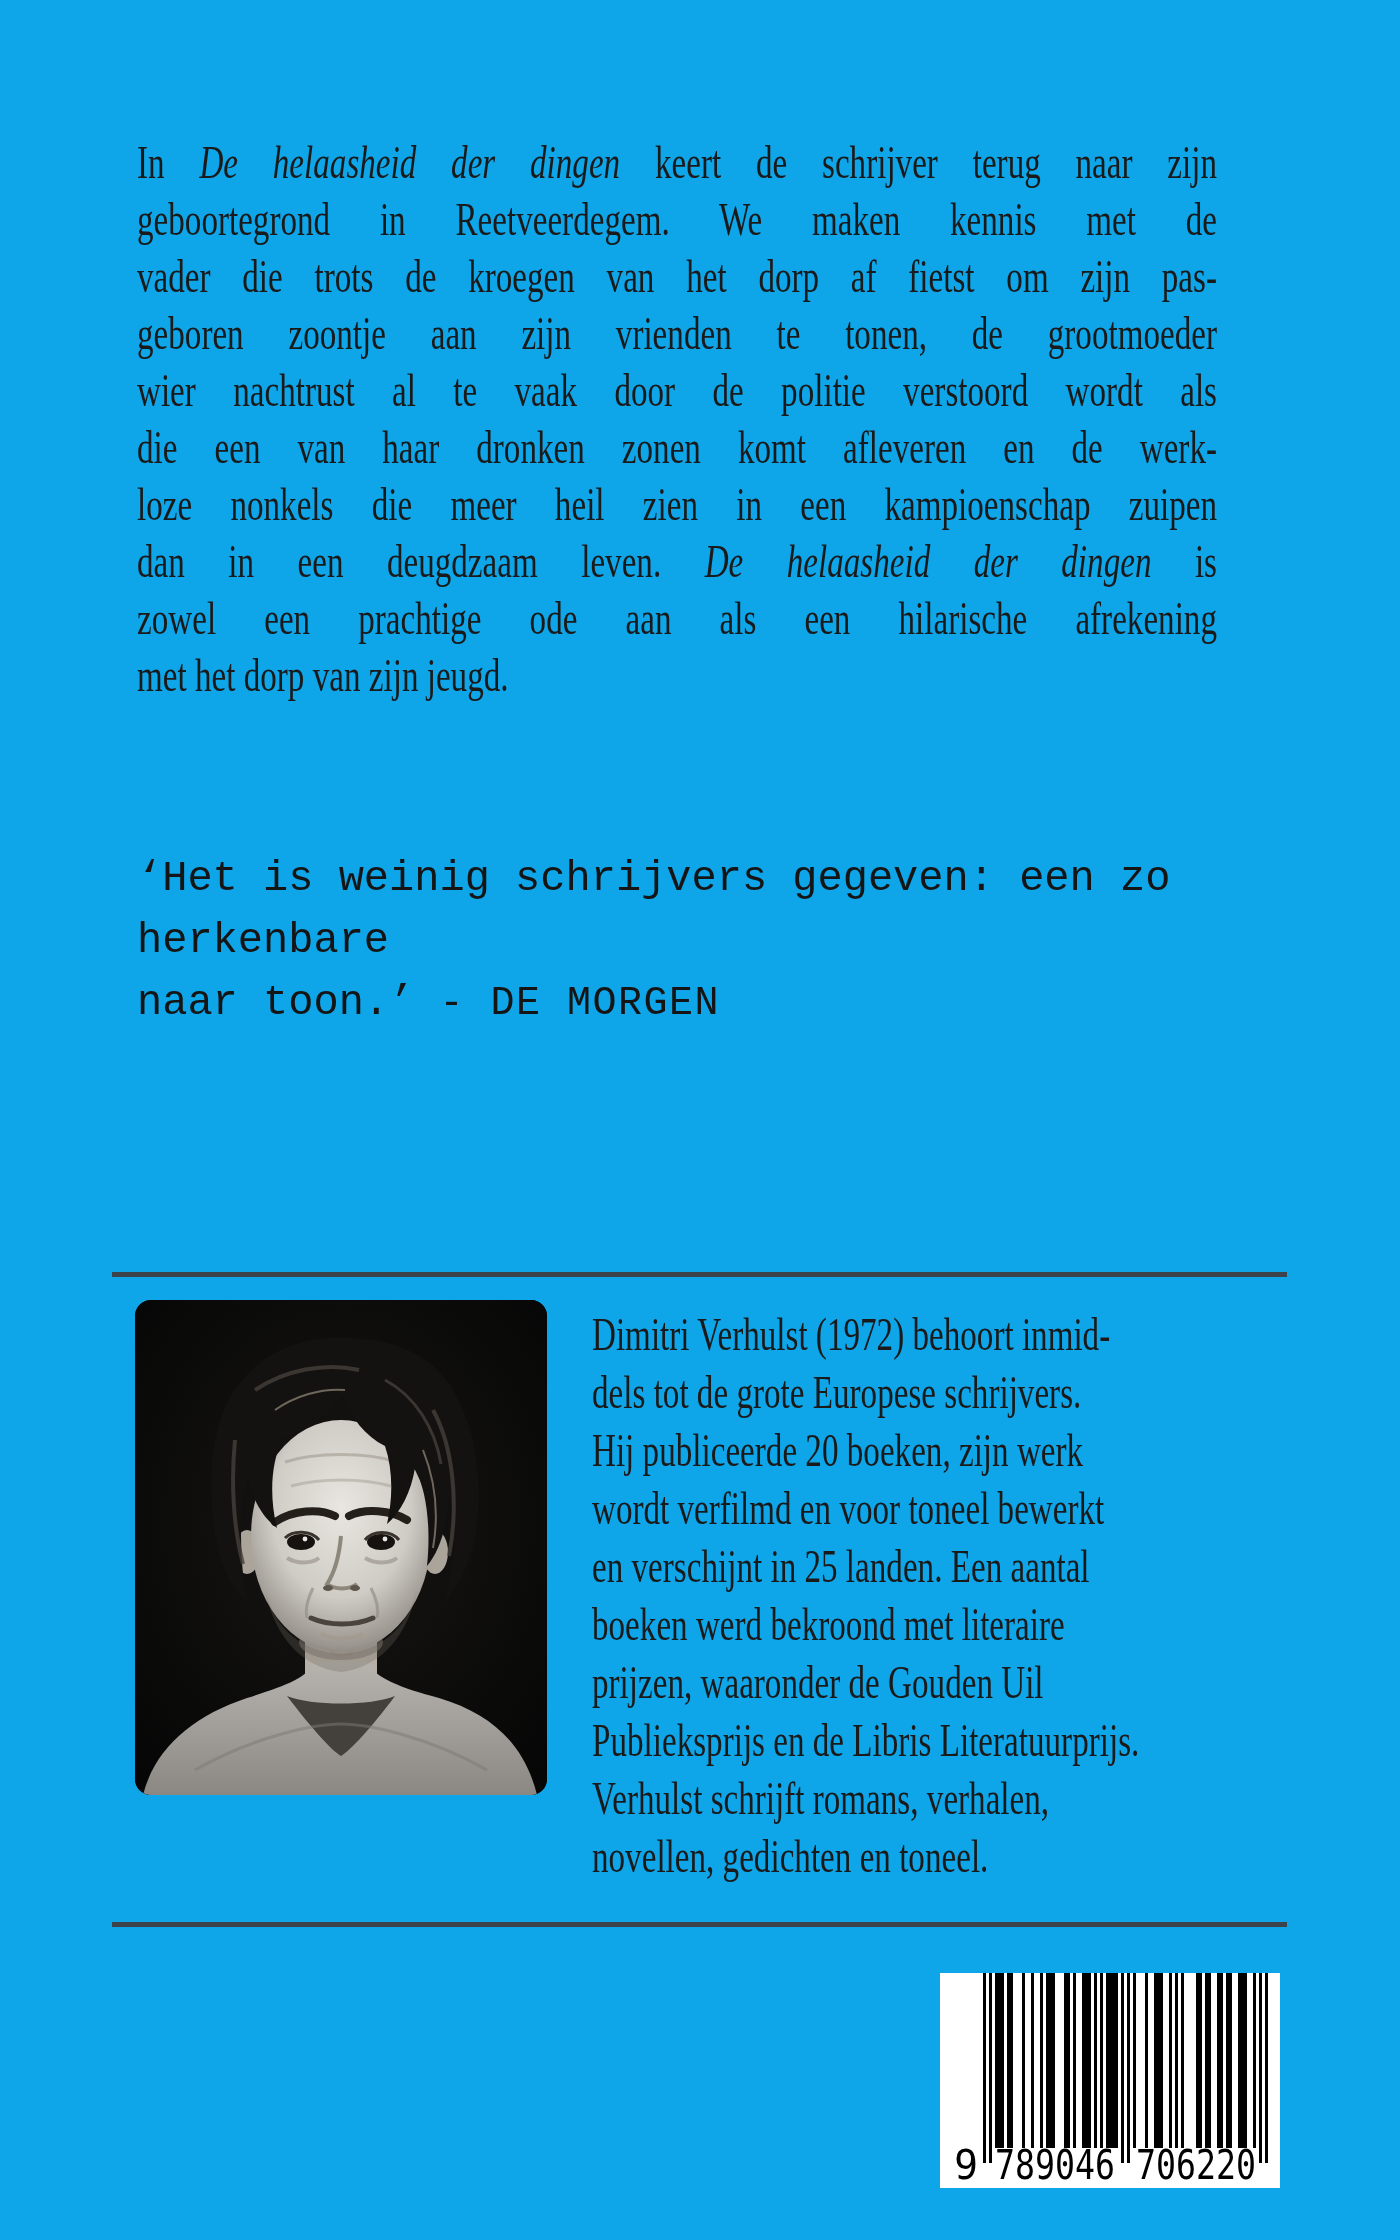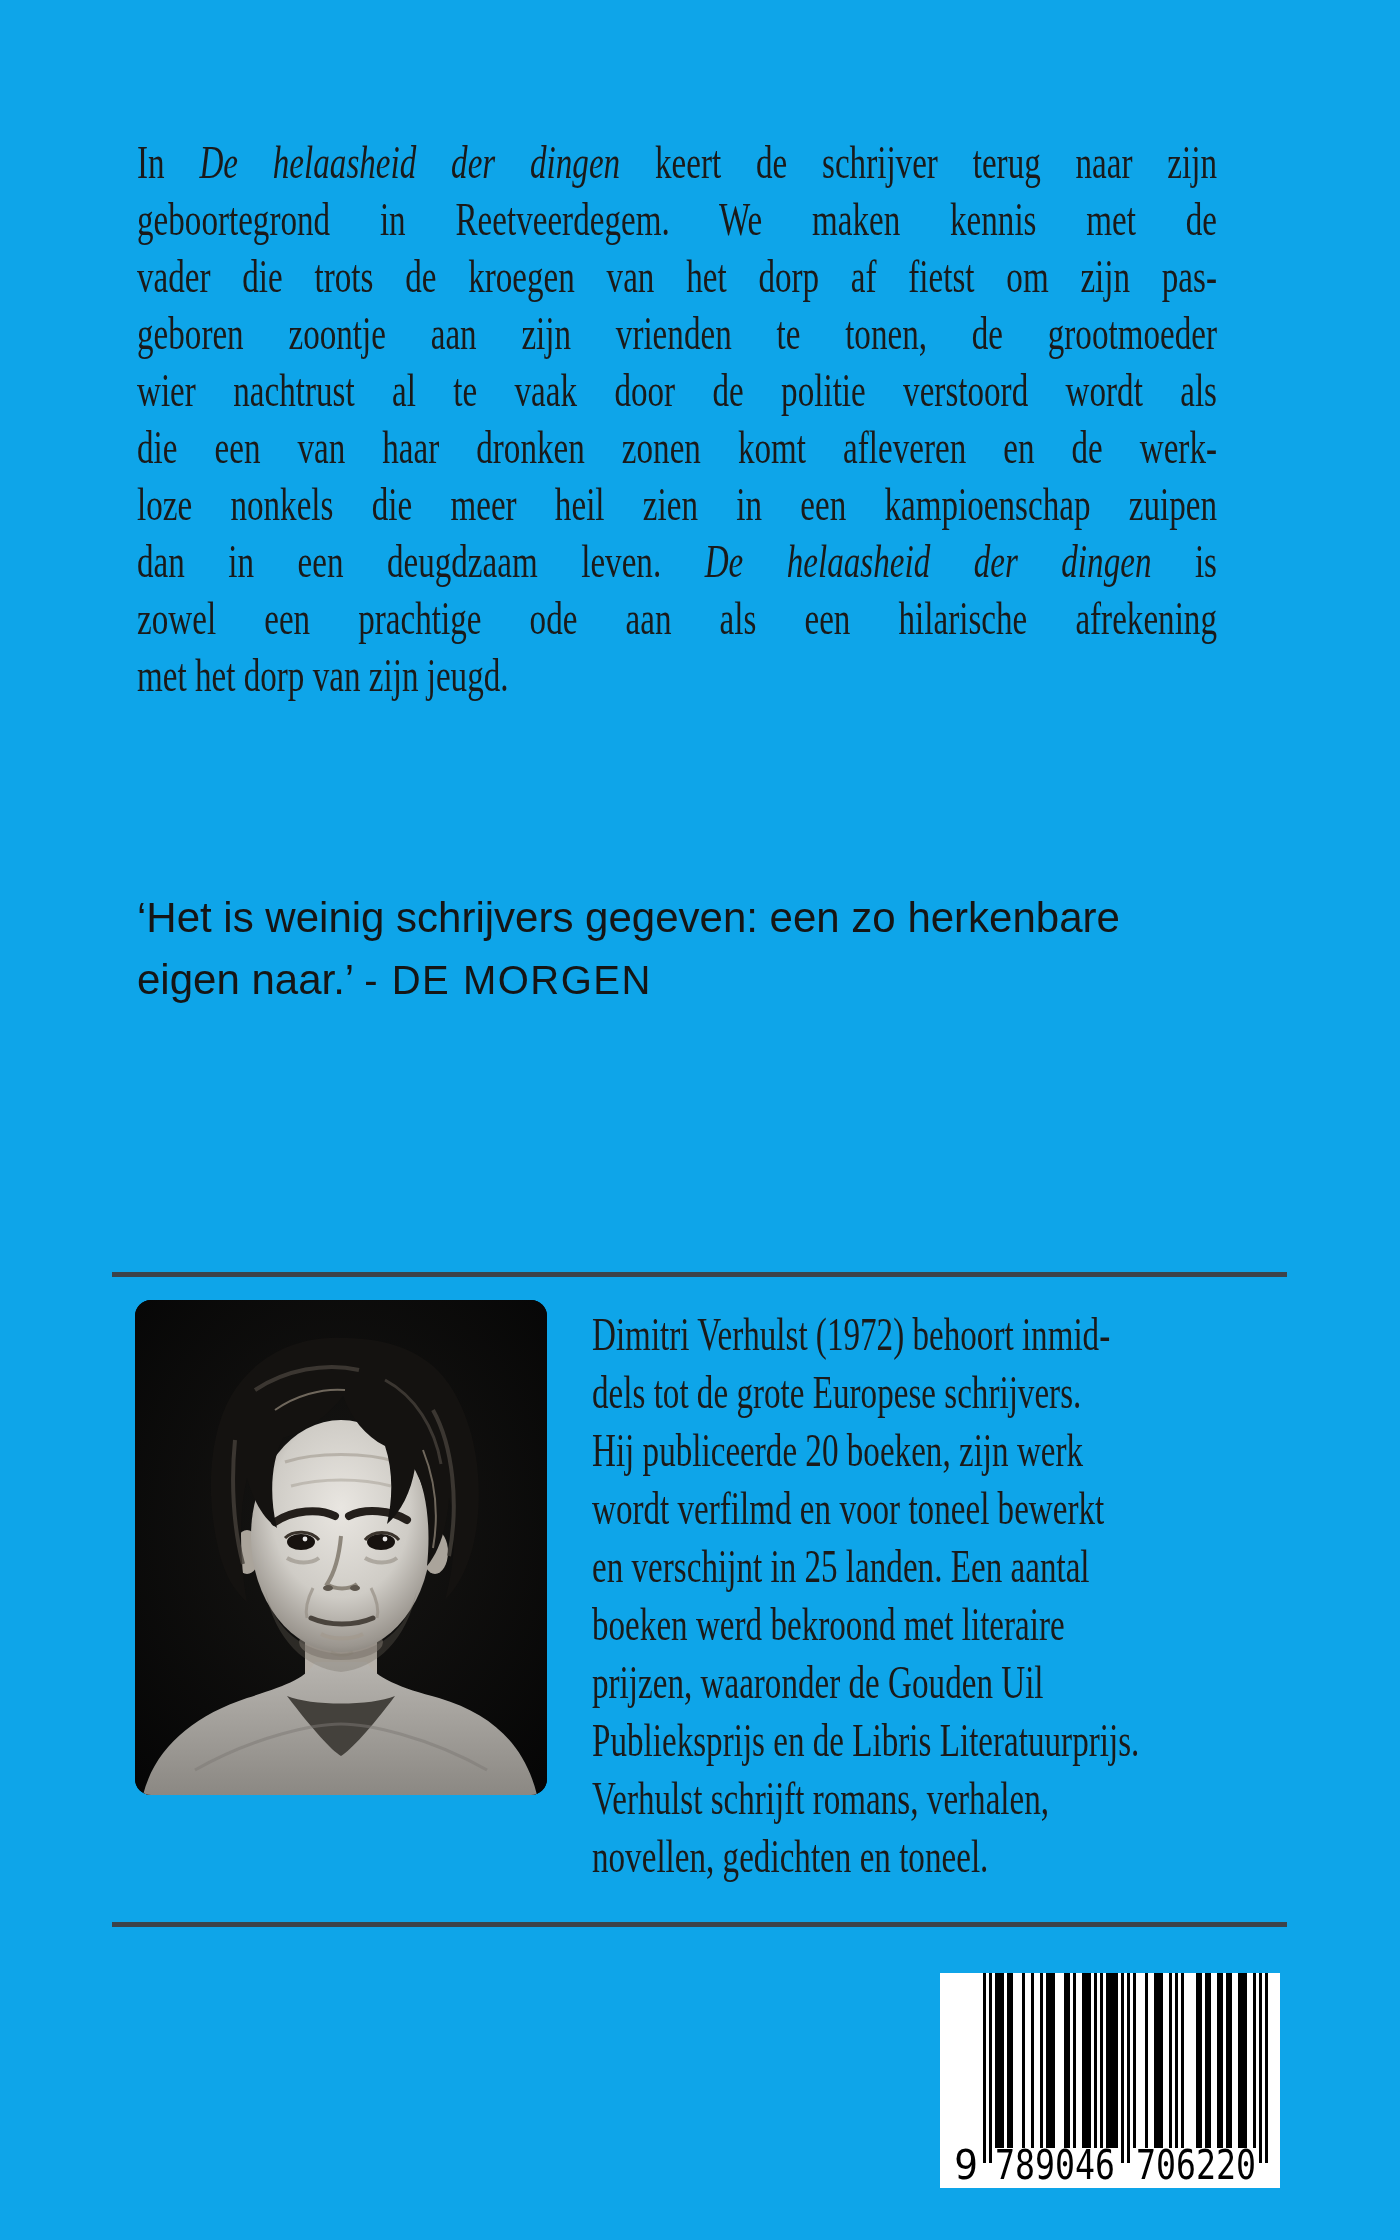--- a/index.html
+++ b/index.html
@@ -11,22 +11,22 @@
   .blurb{position:absolute;left:137px;top:134px;width:1500px;
          font-size:46px;line-height:57px;
          transform:scaleX(0.72);transform-origin:0 0;}
   .bline{height:57px;overflow:hidden;text-align:justify;}
   .bline::after{content:"";display:inline-block;width:100%;height:0;}
   .bline.last{text-align:left;}
   .bline.last::after{content:none;}
   .it{font-style:italic;}
 
   
-  .quote{position:absolute;left:137px;top:887px;width:1160px;
-         font-family:Liberation Sans, sans-serif;
+  .quote{position:absolute;left:137px;top:848px;width:1160px;
+         font-family:Liberation Mono, monospace;
          font-size:42px;line-height:62px;color:#151515;}
   .quote .attr{font-size:40px;letter-spacing:1.5px;margin-top:29px;}
 
   
   .rule{position:absolute;left:112px;width:1175px;height:5px;background:#3c434a;}
   .rule.r1{top:1272px;}
   .rule.r2{top:1922px;}
 
   
   .photo{position:absolute;left:135px;top:1300px;width:412px;height:495px;
@@ -56,21 +56,21 @@
       <div class="bline"><span>wier nachtrust al te vaak door de politie verstoord wordt als</span></div>
       <div class="bline"><span>die een van haar dronken zonen komt afleveren en de werk-</span></div>
       <div class="bline"><span>loze nonkels die meer heil zien in een kampioenschap zuipen</span></div>
       <div class="bline"><span>dan in een deugdzaam leven. </span><span class="it">De helaasheid der dingen</span><span> is</span></div>
       <div class="bline"><span>zowel een prachtige ode aan als een hilarische afrekening</span></div>
       <div class="bline last"><span>met het dorp van zijn jeugd.</span></div>
     </div>
 
   <div class="quote">
     <div>‘Het is weinig schrijvers gegeven: een zo herkenbare</div>
-    <div><span>eigen naar.’ </span><span class="attr">- DE MORGEN</span></div>
+    <div><span>naar toon.’ </span><span class="attr">- DE MORGEN</span></div>
   </div>
 
   <div class="rule r1"></div>
 
   <div class="photo">
     <svg width="412" height="495" viewBox="0 0 412 495" xmlns="http://www.w3.org/2000/svg">
       <defs>
         <radialGradient id="bgv" cx="50%" cy="45%" r="75%">
           <stop offset="0%" stop-color="#171614"></stop>
             <stop offset="100%" stop-color="#050505"></stop>

